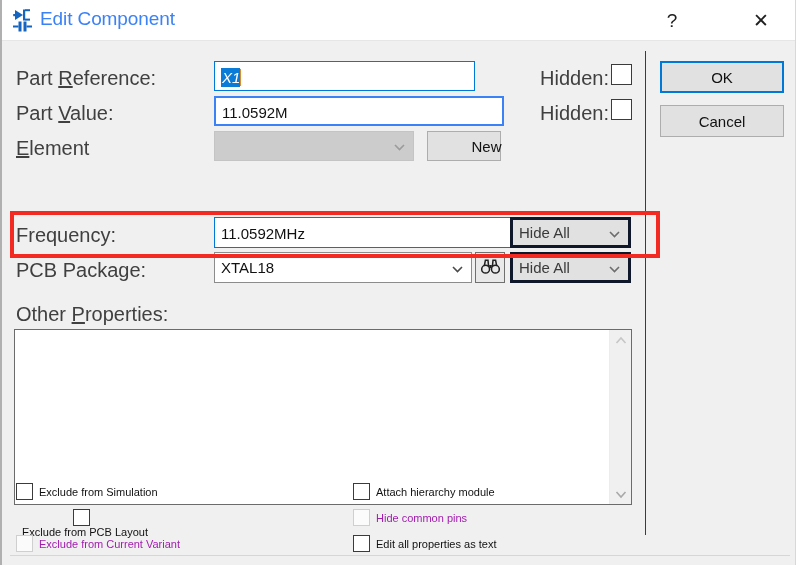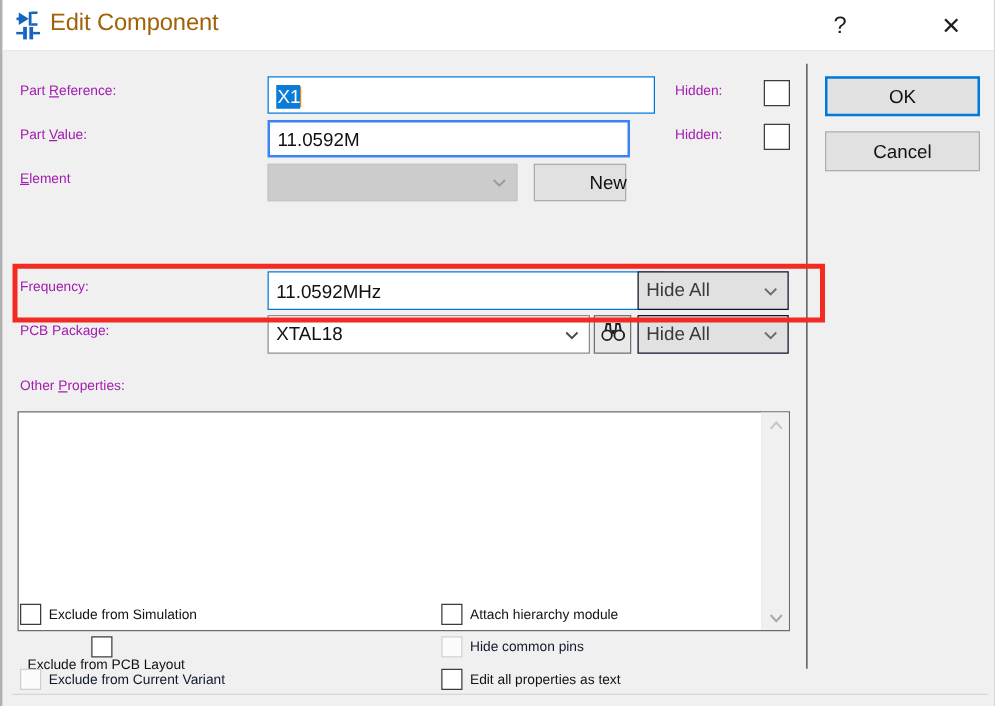--- a/index.html
+++ b/index.html
@@ -40,21 +40,21 @@
   .title-icon {
     position: absolute;
     left: 8px; top: 7px;
     width: 26px; height: 26px;
   }
   .title-text {
     position: absolute;
     left: 38px;
     top: 8px;
     font-size: 19px;
-    color: #a16207;
+    color: #3b82f6;
     letter-spacing: -0.1px;
     white-space: nowrap;
   }
   .tb-btn {
     position: absolute;
     top: 0;
     height: 41px;
     width: 46px;
     display: flex;
     align-items: center;
@@ -89,22 +89,22 @@
     left: 8px;
     top: 514px;
     width: 780px;
     height: 1px;
     background: #d6d6d6;
   }
 
   
   .lbl {
     position: absolute;
-    font-size: 11px;
-    color: #a21caf;
+    font-size: 20px;
+    color: #404040;
     white-space: nowrap;
   }
   .lbl u { text-decoration: underline; text-underline-offset: 1px; }
 
   
   .tinput {
     position: absolute;
     box-sizing: border-box;
     background: #ffffff;
     border: 2px solid #3b82f6;
@@ -147,21 +147,21 @@
     overflow: hidden;
     white-space: nowrap;
   }
   .combo.disabled {
     background: #cccccc;
     border: 1px solid #c4c4c4;
     color: #8a8a8a;
   }
   .combo.grayfill {
     background: #e1e1e1;
-    border: 1px solid #0f172a;
+    border: 3px solid #0f172a;
     color: #3a3a3a;
   }
   .chev {
     position: absolute;
     right: 7px;
     top: 50%;
     transform: translateY(-50%);
     width: 13px;
     height: 13px;
   }
@@ -237,21 +237,21 @@
   }
   .cbox.disabled {
     border: 1px solid #cfcfcf;
     background: #fbfbfb;
   }
   .cblabel {
     font-size: 11px;
     color: #111111;
     margin-left: 6px;
   }
-  .cblabel.disabled { color: #0f172a; }
+  .cblabel.disabled { color: #a21caf; }
 
   
   .hidebox {
     position: absolute;
     width: 21px;
     height: 21px;
     box-sizing: border-box;
     background: #ffffff;
     border: 1px solid #3b3b3b;
   }
@@ -293,21 +293,21 @@
     <div class="tb-btn tb-help">?</div>
     <div class="tb-btn tb-close">✕</div>
   </div>
 
   <div class="body-area">
 
     <div class="divider-v"></div>
     <div class="bottom-sep"></div>
 
     <div class="lbl" style="left:14px; top:26px;"><span>Part </span><u>R</u><span>eference:</span></div>
-    <div class="tinput focus" style="left:212px; top:20px; width:310px; height:30px;">
+    <div class="tinput focus" style="left:212px; top:20px; width:261px; height:30px;font-style:italic;">
       <span class="sel">X1</span>
         <span class="caret"></span>
     </div>
     <div class="lbl" style="left:538px; top:26px;">Hidden:</div>
     <div class="hidebox" style="left:609px; top:23px;"></div>
 
     <div class="lbl" style="left:14px; top:61px;"><span>Part </span><u>V</u><span>alue:</span></div>
     <div class="tinput" style="left:212px; top:55px; width:290px; height:30px;">
       <span>11.0592M</span>
     </div>

